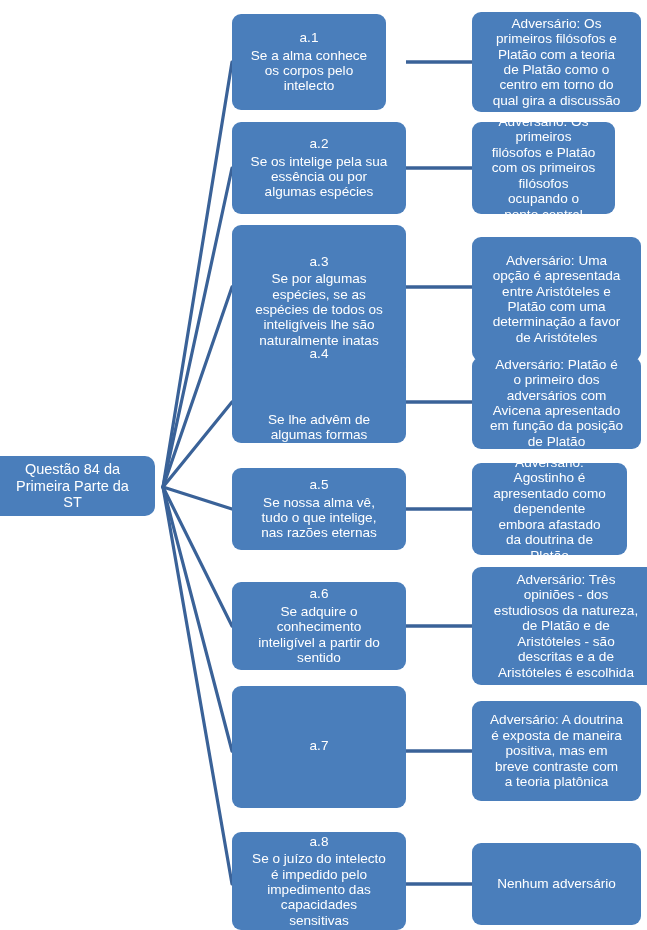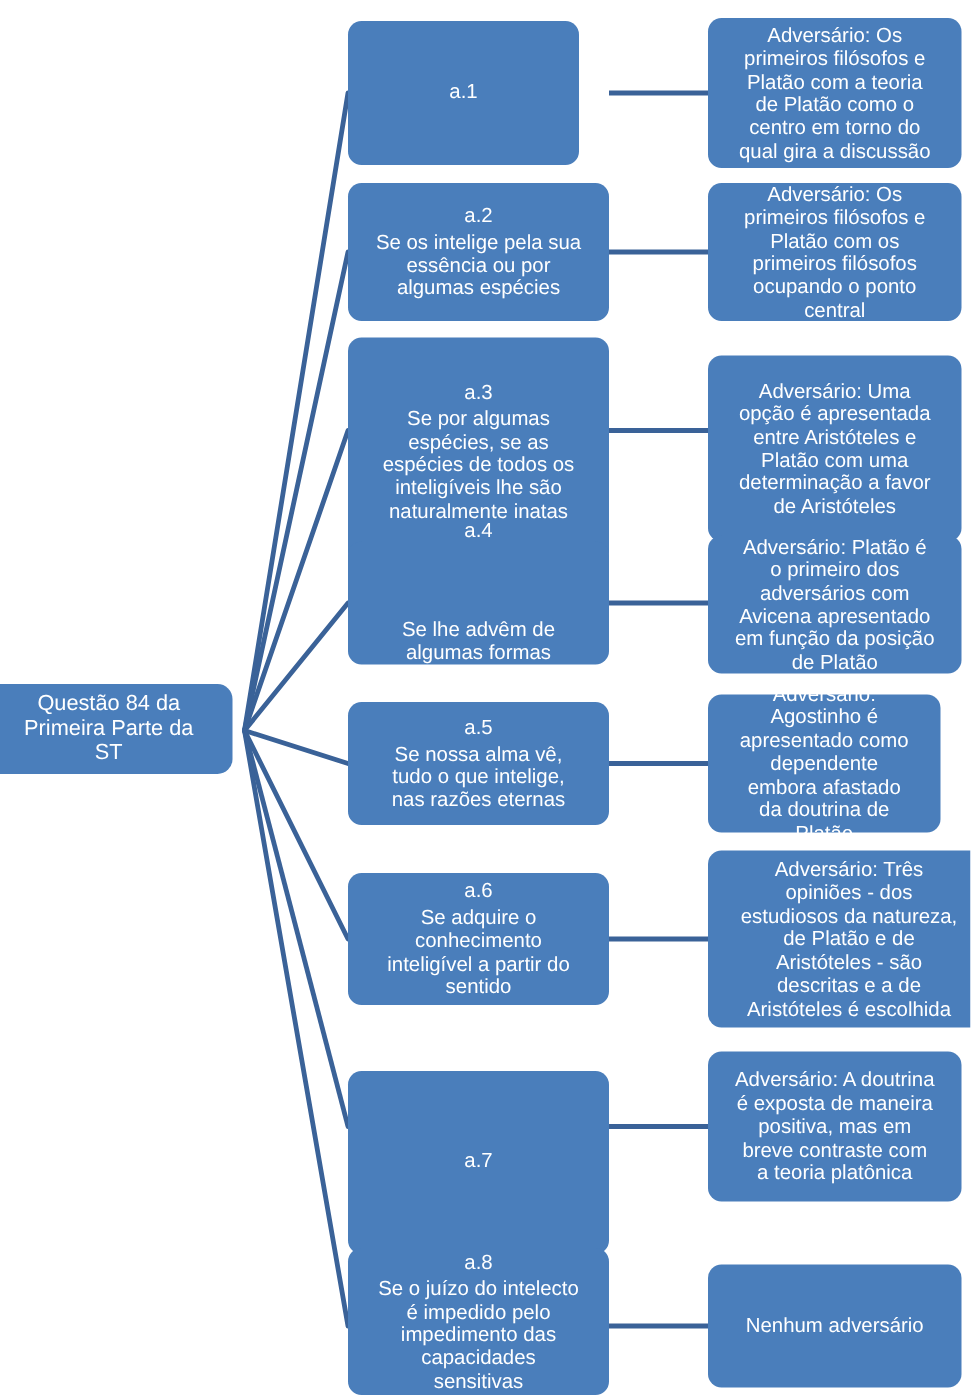--- a/index.html
+++ b/index.html
@@ -87,30 +87,31 @@
       <line x1="406" y1="884" x2="472" y2="884"></line>
     </g>
   </svg>
 
   <div class="node node-root" style="left:-10px; top:456px; width:165px; height:60px;">
     <span class="node-label">Questão 84 da Primeira Parte da ST</span>
   </div>
 
   <div class="node node-mid" style="left:232px; top:14px; width:154px; height:96px;">
     <span class="node-id">a.1</span>
+    <span class="node-label">Se a alma conhece os corpos pelo intelecto</span>
   </div>
   <div class="node node-right" style="left:472px; top:12px; width:169px; height:100px;">
     <span class="node-label">Adversário: Os primeiros filósofos e Platão com a teoria de Platão como o centro em torno do qual gira a discussão</span>
   </div>
 
   <div class="node node-mid" style="left:232px; top:122px; width:174px; height:92px;">
     <span class="node-id">a.2</span>
     <span class="node-label">Se os intelige pela sua essência ou por algumas espécies</span>
   </div>
-  <div class="node node-right" style="left:472px; top:122px; width:169px; height:92px;">
+  <div class="node node-right" style="left:472px; top:122px; width:143px; height:92px;">
     <span class="node-label">Adversário: Os primeiros filósofos e Platão com os primeiros filósofos ocupando o ponto central</span>
   </div>
 
   <div class="node node-mid" style="left:232px; top:225px; width:174px; height:152px;">
     <span class="node-id">a.3</span>
     <span class="node-label">Se por algumas espécies, se as espécies de todos os inteligíveis lhe são naturalmente inatas</span>
   </div>
   <div class="node node-right" style="left:472px; top:237px; width:169px; height:124px;">
     <span class="node-label">Adversário: Uma opção é apresentada entre Aristóteles e Platão com uma determinação a favor de Aristóteles</span>
   </div>
@@ -132,21 +133,21 @@
   </div>
 
   <div class="node node-mid" style="left:232px; top:582px; width:174px; height:88px;">
     <span class="node-id">a.6</span>
     <span class="node-label">Se adquire o conhecimento inteligível a partir do sentido</span>
   </div>
   <div class="node node-right" style="left:472px; top:567px; width:188px; height:118px;">
     <span class="node-label">Adversário: Três opiniões - dos estudiosos da natureza, de Platão e de Aristóteles - são descritas e a de Aristóteles é escolhida</span>
   </div>
 
-  <div class="node node-mid" style="left:232px; top:686px; width:174px; height:122px;margin-top:28px;">
+  <div class="node node-mid" style="left:232px; top:686px; width:174px; height:122px;">
     <span class="node-id">a.7</span>
   </div>
   <div class="node node-right" style="left:472px; top:701px; width:169px; height:100px;">
     <span class="node-label">Adversário: A doutrina é exposta de maneira positiva, mas em breve contraste com a teoria platônica</span>
   </div>
 
   <div class="node node-mid" style="left:232px; top:832px; width:174px; height:98px;">
     <span class="node-id">a.8</span>
     <span class="node-label">Se o juízo do intelecto é impedido pelo impedimento das capacidades sensitivas</span>
   </div>

